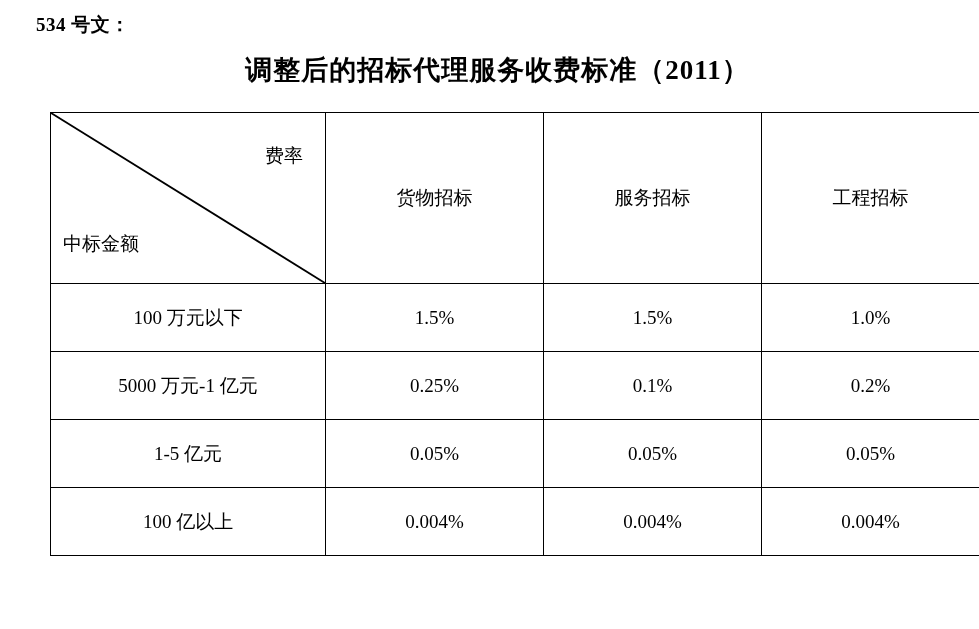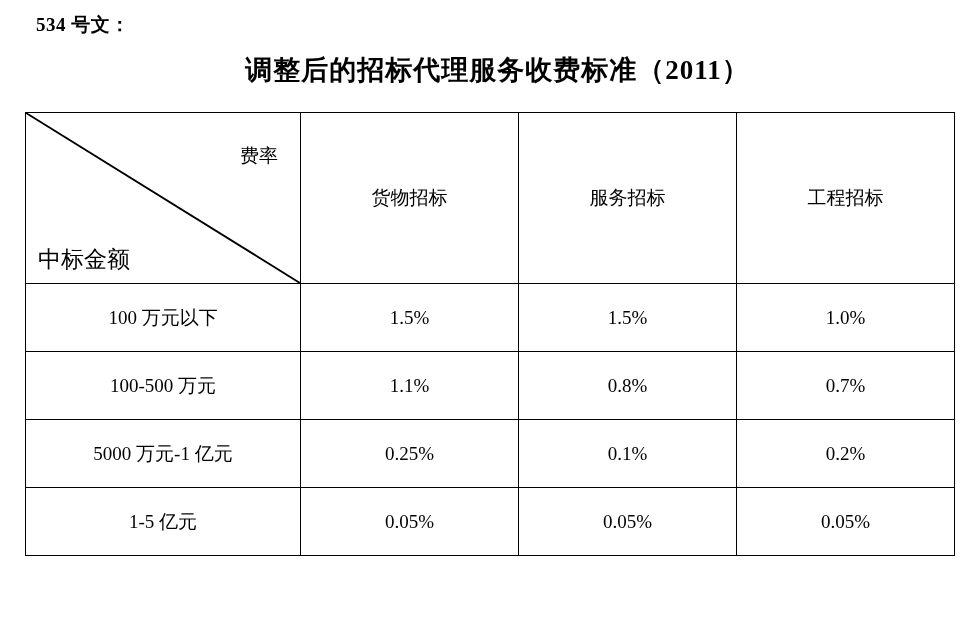--- a/index.html
+++ b/index.html
@@ -45,20 +45,21 @@
   .table-wrap {
     position: absolute;
     left: 25px;
     top: 112px;
     width: 929px;
   }
   table.fee-table {
     border-collapse: collapse;
     width: 929px;
     table-layout: fixed;
+    margin-left: 25px;
   }
   table.fee-table td {
     border: 1px solid #000000;
     text-align: center;
     vertical-align: middle;
     font-size: 19px;
     font-family: "Liberation Serif", serif;
     padding: 16px;
     height: 34px;
   }
@@ -86,22 +87,22 @@
   }
   .corner .rate-label {
     position: absolute;
     right: 22px;
     top: 30px;
     font-size: 19px;
   }
   .corner .amount-label {
     position: absolute;
     left: 12px;
-    bottom: 8px;
-    font-size: 23px;
+    bottom: 26px;
+    font-size: 19px;
   }
   .head-cell {
     height: 138px !important;
     font-size: 20px;
   }
   .row-label {
     font-size: 19px;
   }
   .val {
     font-size: 19px;
@@ -138,34 +139,34 @@
           <td class="head-cell">工程招标</td>
         </tr>
 
         <tr>
           <td class="data-row-cell row-label">100 万元以下</td>
           <td class="data-row-cell val">1.5%</td>
           <td class="data-row-cell val">1.5%</td>
           <td class="data-row-cell val">1.0%</td>
         </tr>
         <tr>
-          <td class="data-row-cell row-label">100-500 万元</td>
-          <td class="data-row-cell val">1.1%</td>
-          <td class="data-row-cell val">0.8%</td>
-          <td class="data-row-cell val">0.7%</td>
-        </tr>
-        <tr>
           <td class="data-row-cell row-label">5000 万元-1 亿元</td>
           <td class="data-row-cell val">0.25%</td>
           <td class="data-row-cell val">0.1%</td>
           <td class="data-row-cell val">0.2%</td>
         </tr>
         <tr>
           <td class="data-row-cell row-label">1-5 亿元</td>
           <td class="data-row-cell val">0.05%</td>
           <td class="data-row-cell val">0.05%</td>
           <td class="data-row-cell val">0.05%</td>
         </tr>
+        <tr>
+          <td class="data-row-cell row-label">100 亿以上</td>
+          <td class="data-row-cell val">0.004%</td>
+          <td class="data-row-cell val">0.004%</td>
+          <td class="data-row-cell val">0.004%</td>
+        </tr>
       </tbody>
     </table>
   </div>
 
 </div>
 
 </body></html>

